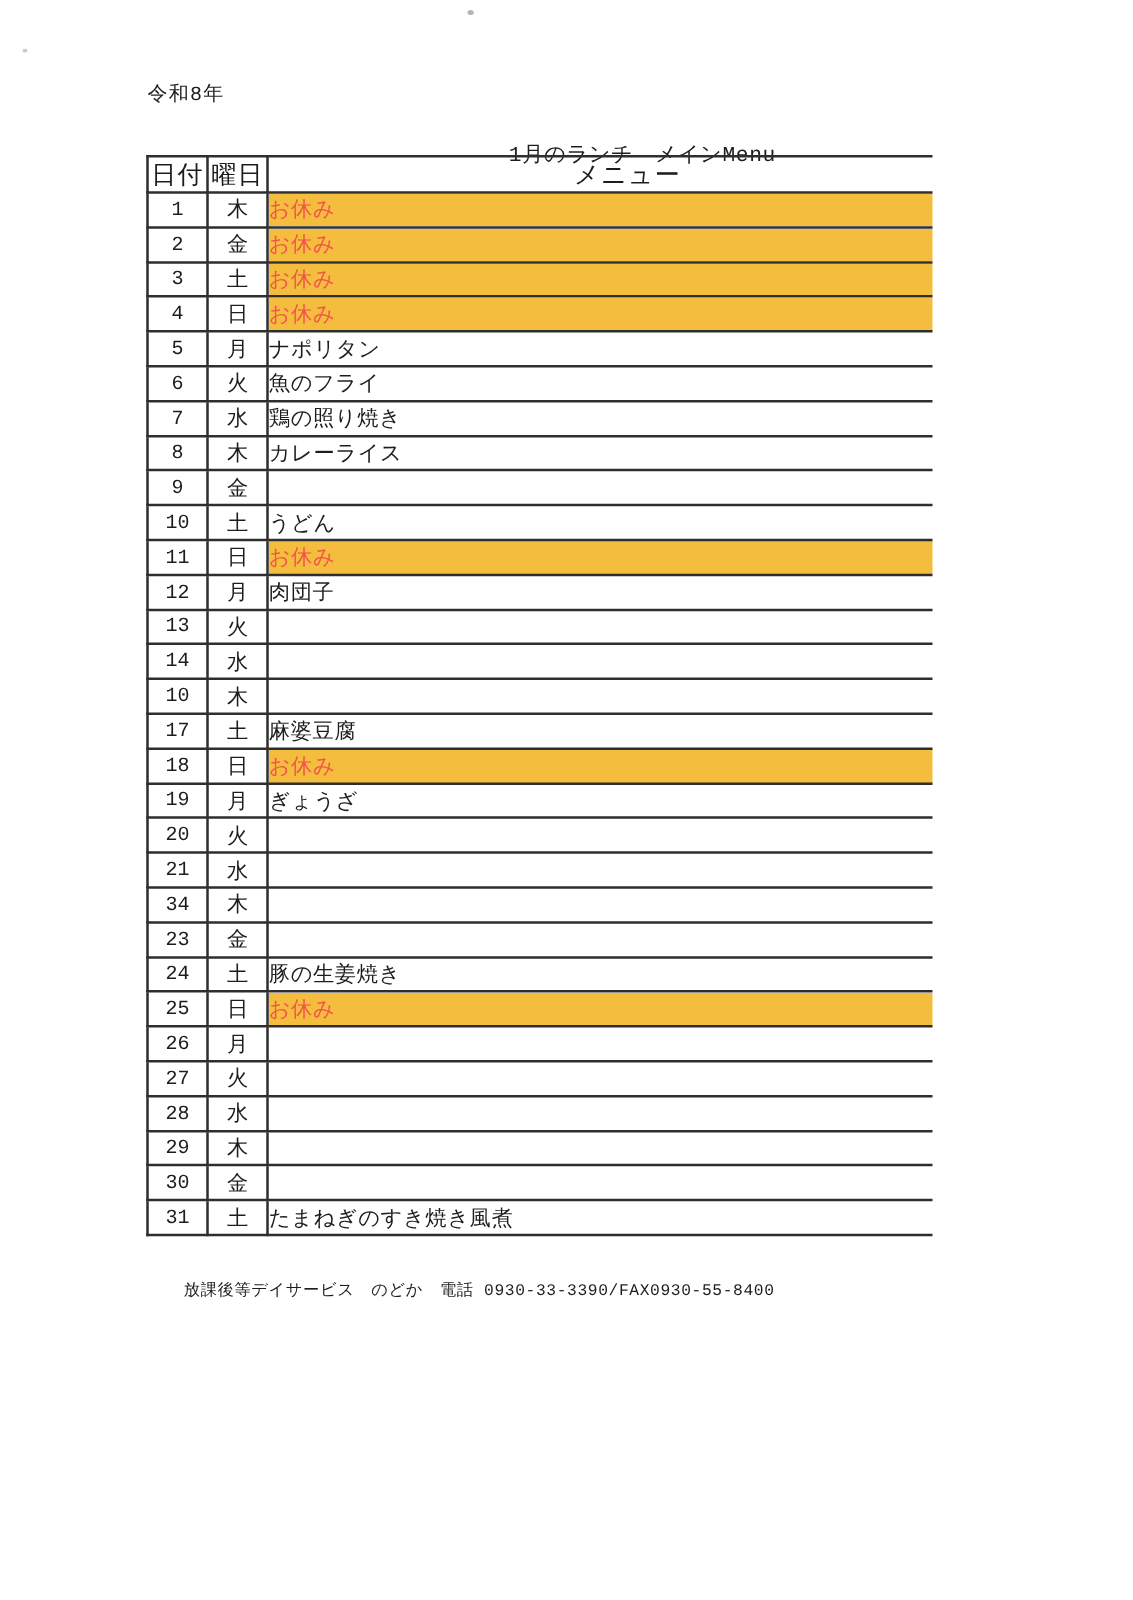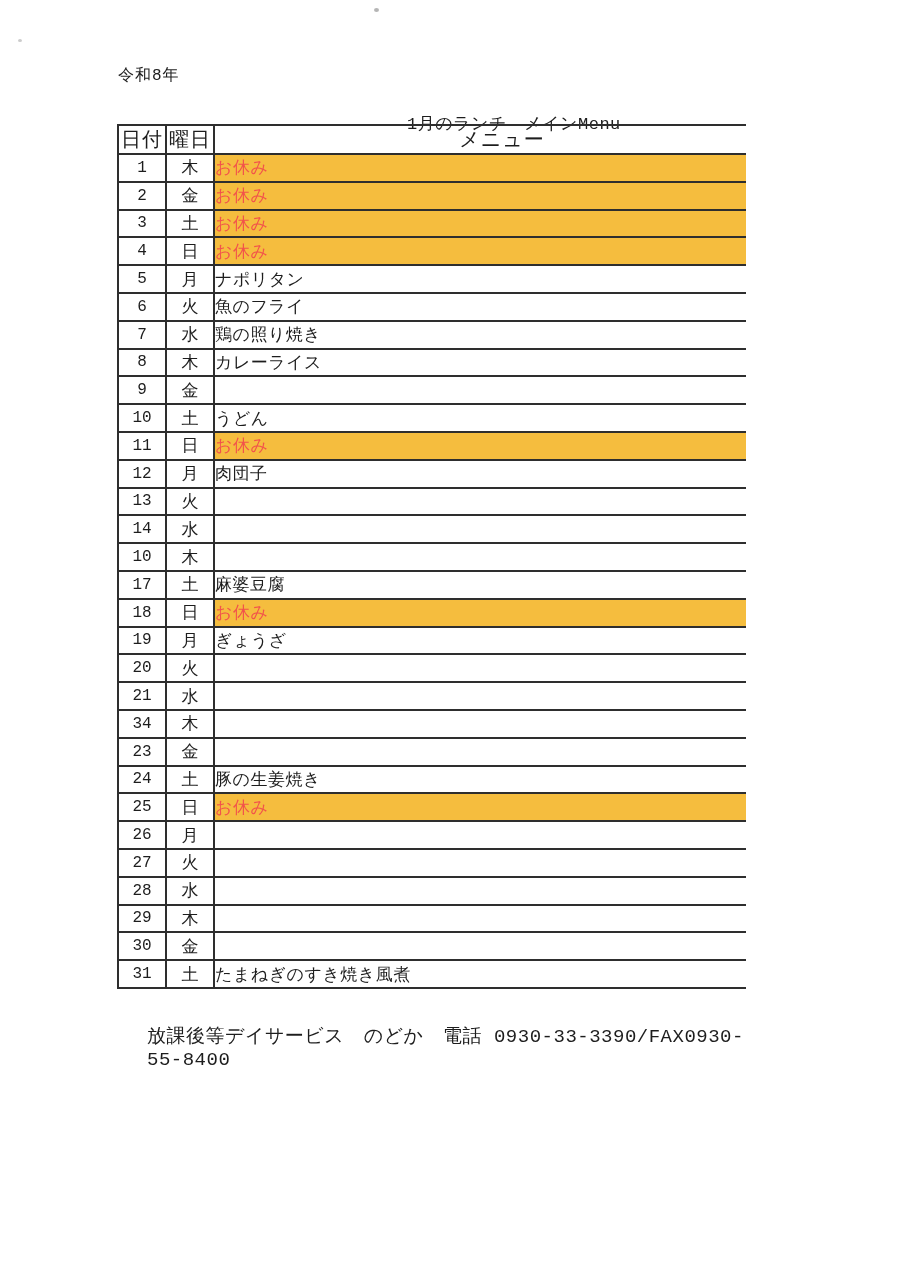--- a/index.html
+++ b/index.html
@@ -74,21 +74,21 @@
   }
   .c-menu.holiday {
     background: var(--highlight, #f5bd3e);
     color: var(--holiday-red, #f2534b);
     margin-left: 32px;
   }
   .footer-caption {
     position: absolute;
     left: 147px;
     top: 1023px;
-    font-size: 19px;
+    font-size: 13px;
     letter-spacing: 0.5px;
   }
   .speck {
     position: absolute;
     border-radius: 50%;
     background: #b5b5b5;
   }
   .speck.s1 { left: 374px; top: 8px;  width: 5px; height: 4px; }
   .speck.s2 { left: 18px;  top: 39px; width: 4px; height: 3px; background:#cccccc; }
   .speck.s3 { left: 892px; top: 6px;  width: 4px; height: 3px; background:#d2d2d2; }

